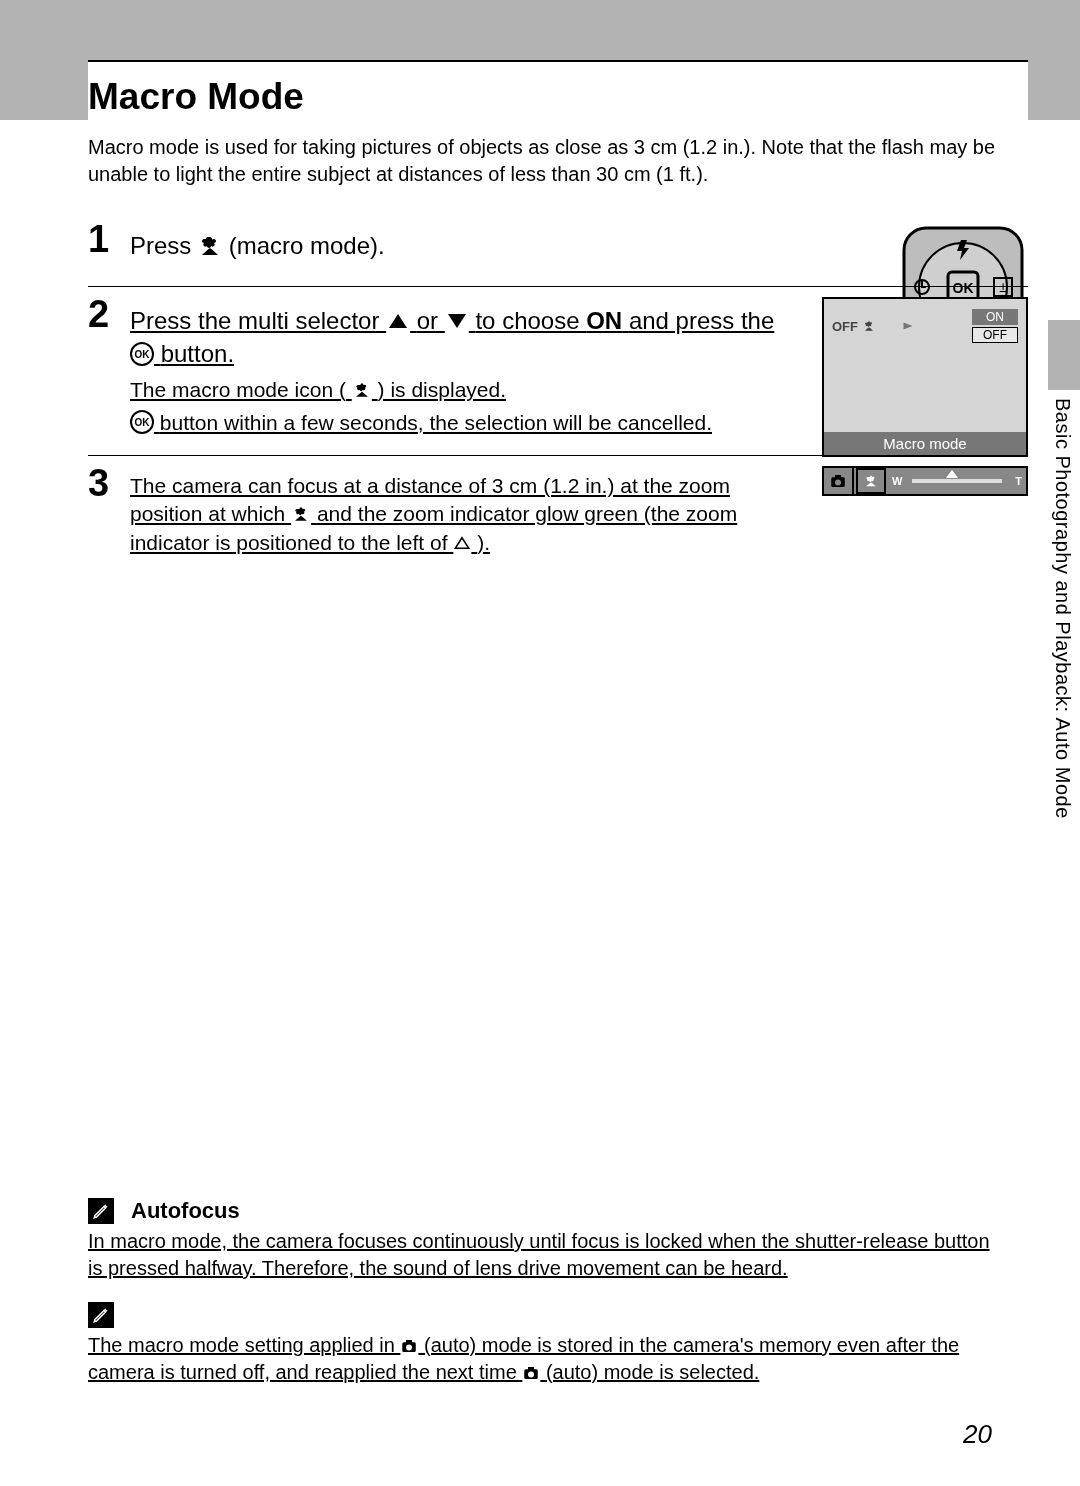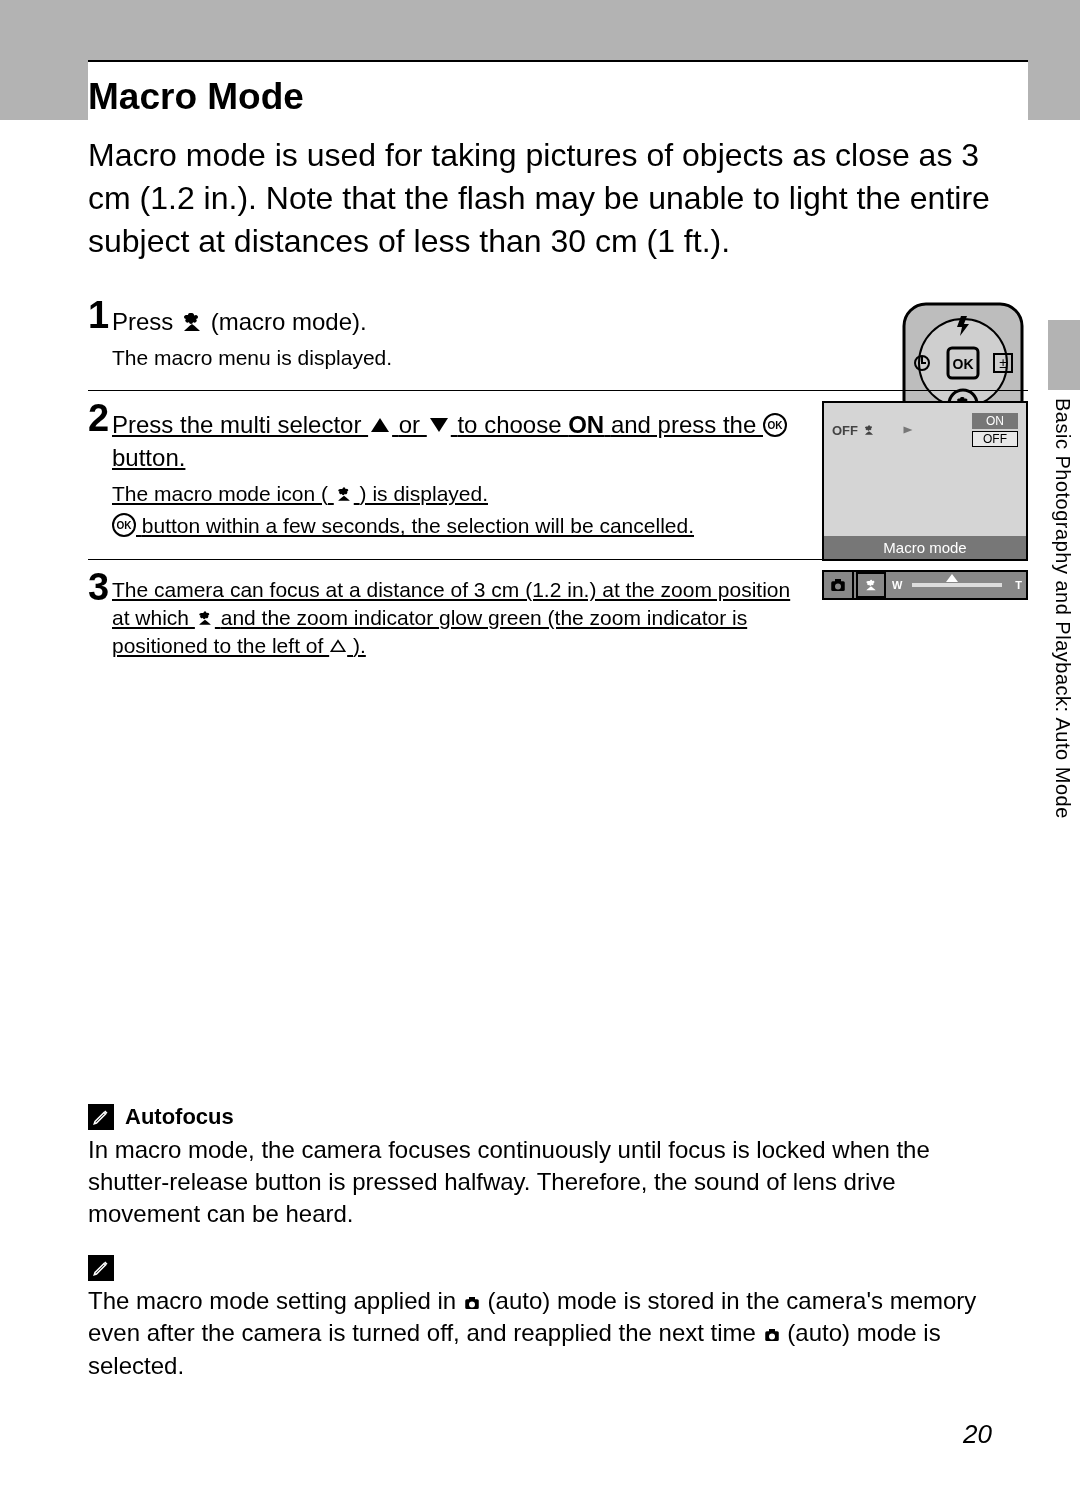--- a/index.html
+++ b/index.html
@@ -29,41 +29,41 @@
     margin-left: 0;
     padding: 10px 0 0 0;
     border-top: 2px solid #000;
   }
   .page-title {
     font-size: 37px;
     font-weight: 700;
     margin: 4px 0 16px 0;
   }
   .intro {
-    font-size: 32px;
+    font-size: 20px;
     line-height: 1.35;
     margin: 16px 0 24px 0;
   }
   .steps-area {
     margin-top: 10px;
   }
   .step {
     padding: 12px 0 18px 0;
     position: relative;
   }
   .step + .step { border-top: 1.5px solid #000; }
   .step-num {
     position: absolute;
     left: 0;
     top: 6px;
     font-size: 38px;
     font-weight: 700;
   }
   .step-body {
-    margin-left: 24px;
+    margin-left: 42px;
   }
   .step-head {
     font-size: 24px;
     line-height: 1.35;
     margin: 6px 0 6px 0;
   }
   .step-sub {
     font-size: 21px;
     line-height: 1.35;
     margin: 4px 0 0 0;
@@ -104,32 +104,33 @@
     left: 88px;
     right: 88px;
     bottom: 80px;
   }
   .note-block { margin-top: 14px; }
   .note-title {
     font-size: 22px;
     font-weight: 700;
     display: flex;
     align-items: center;
-    gap: 11px;
+    gap: 17px;
   }
   .note-title .pencil-box {
     width: 26px; height: 26px;
     background: #000;
     display: inline-flex;
     align-items: center; justify-content: center;
   }
   .note-body {
-    font-size: 24px;
+    font-size: 20px;
     line-height: 1.35;
     margin-top: 4px;
+    text-decoration: underline;
   }
   
   .illus {
     position: absolute;
     right: 0;
     top: 10px;
   }
   .illus svg { display:block; }
 
   
@@ -217,21 +218,20 @@
       <div class="step-body">
         <p class="step-head">
           <span>Press </span>
           <span class="icon-inline">
             <svg viewBox="0 0 24 24">
                 <path d="M12 3c1.2 0 2 1 2 2s1 0 2 0 2 1 2 2-1 2-2 2c1 1 1 2 0 3s-2 1-3 0c0 1-1 2-2 2s-2-1-2-2c-1 1-2 1-3 0s-1-2 0-3c-1 0-2-1-2-2s1-2 2-2 2 0 2 0 0-2 2-2z M12 14c-4 3-6 5-8 7h16c-2-2-4-4-8-7z" fill="#000"></path>
               </svg>
           </span>
           <span> (macro mode).</span>
         </p>
-        <p class="step-sub">The macro menu is displayed.</p>
       </div>
       <div class="illus">
         <svg width="130" height="130" viewBox="0 0 130 130">
           <rect x="6" y="6" width="118" height="118" rx="22" fill="#bdbdbd" stroke="#000" stroke-width="3"></rect>
           <circle cx="65" cy="65" r="44" fill="#cfcfcf" stroke="#000" stroke-width="2"></circle>
           <rect x="50" y="50" width="30" height="30" rx="4" fill="none" stroke="#000" stroke-width="3"></rect>
           <text x="65" y="71" text-anchor="middle" font-size="14" font-weight="700">OK</text>
 
           <path d="M63 18 l6 0 -3 8 5 0 -9 12 2-9 -5 0 z" fill="#000"></path>
 

